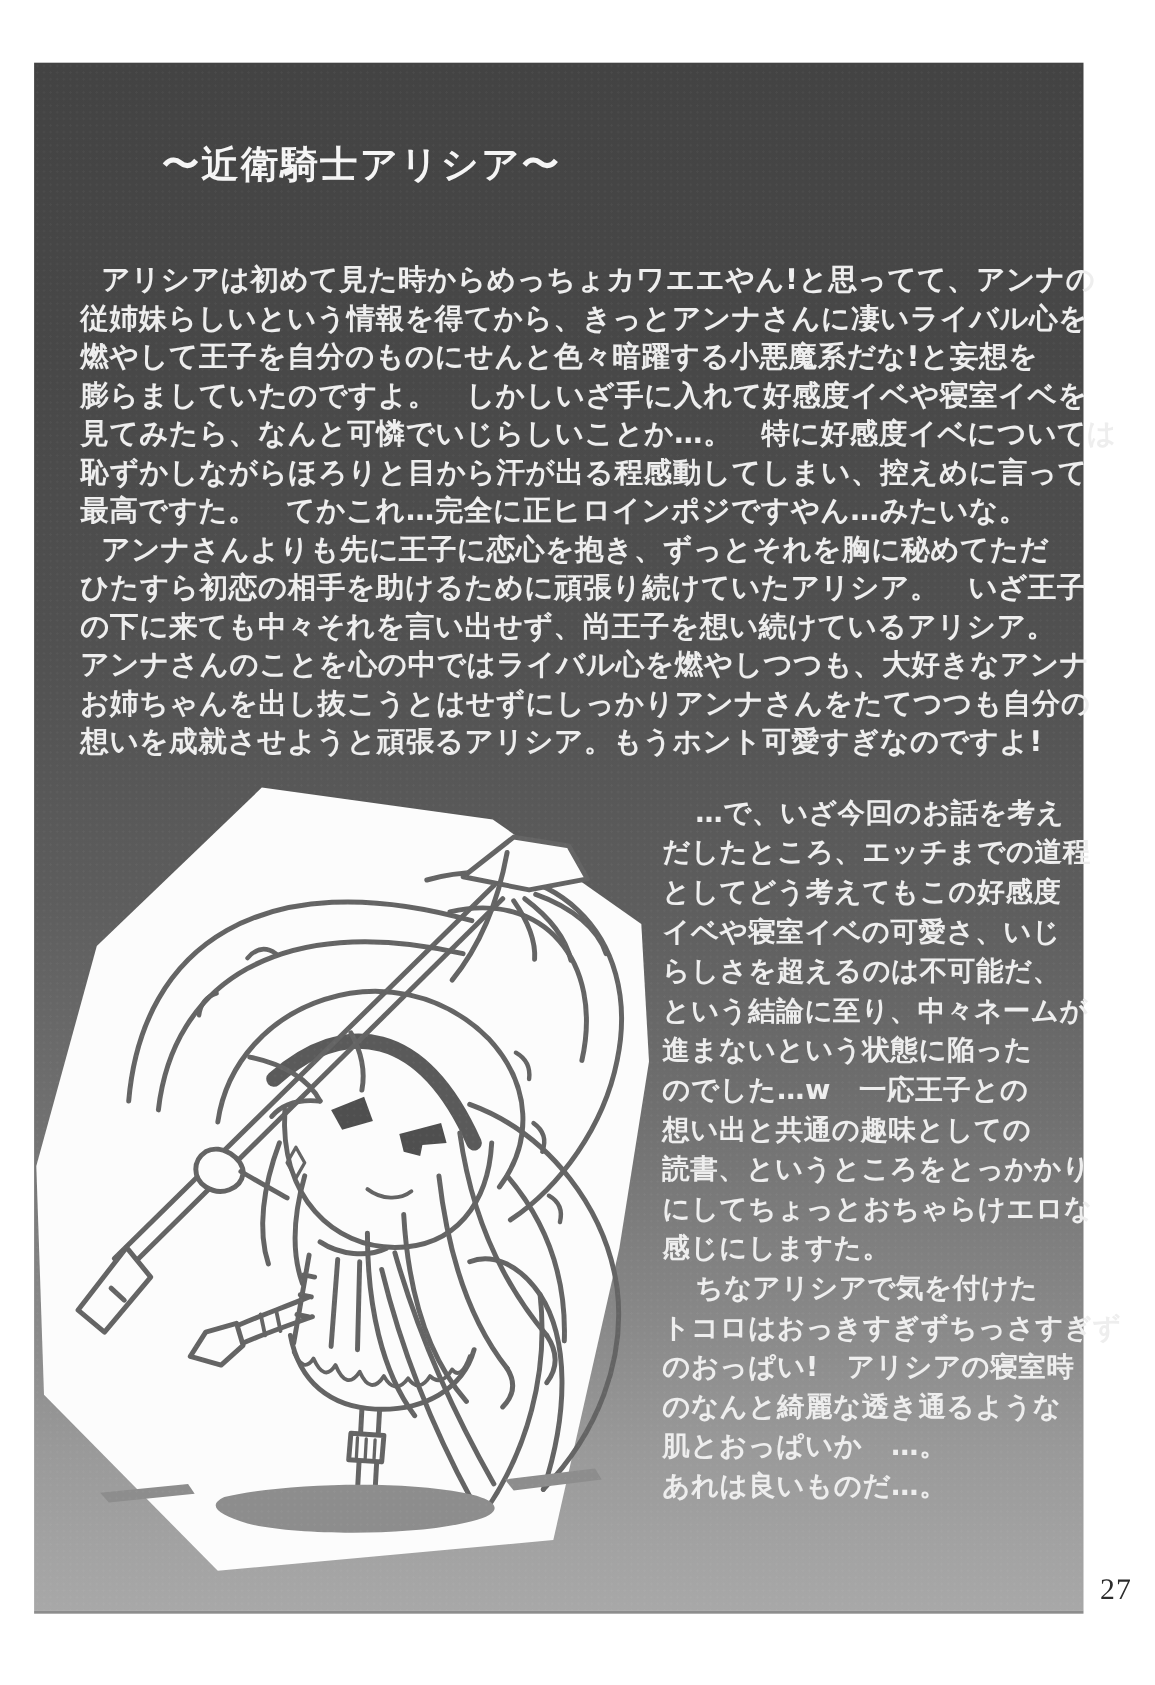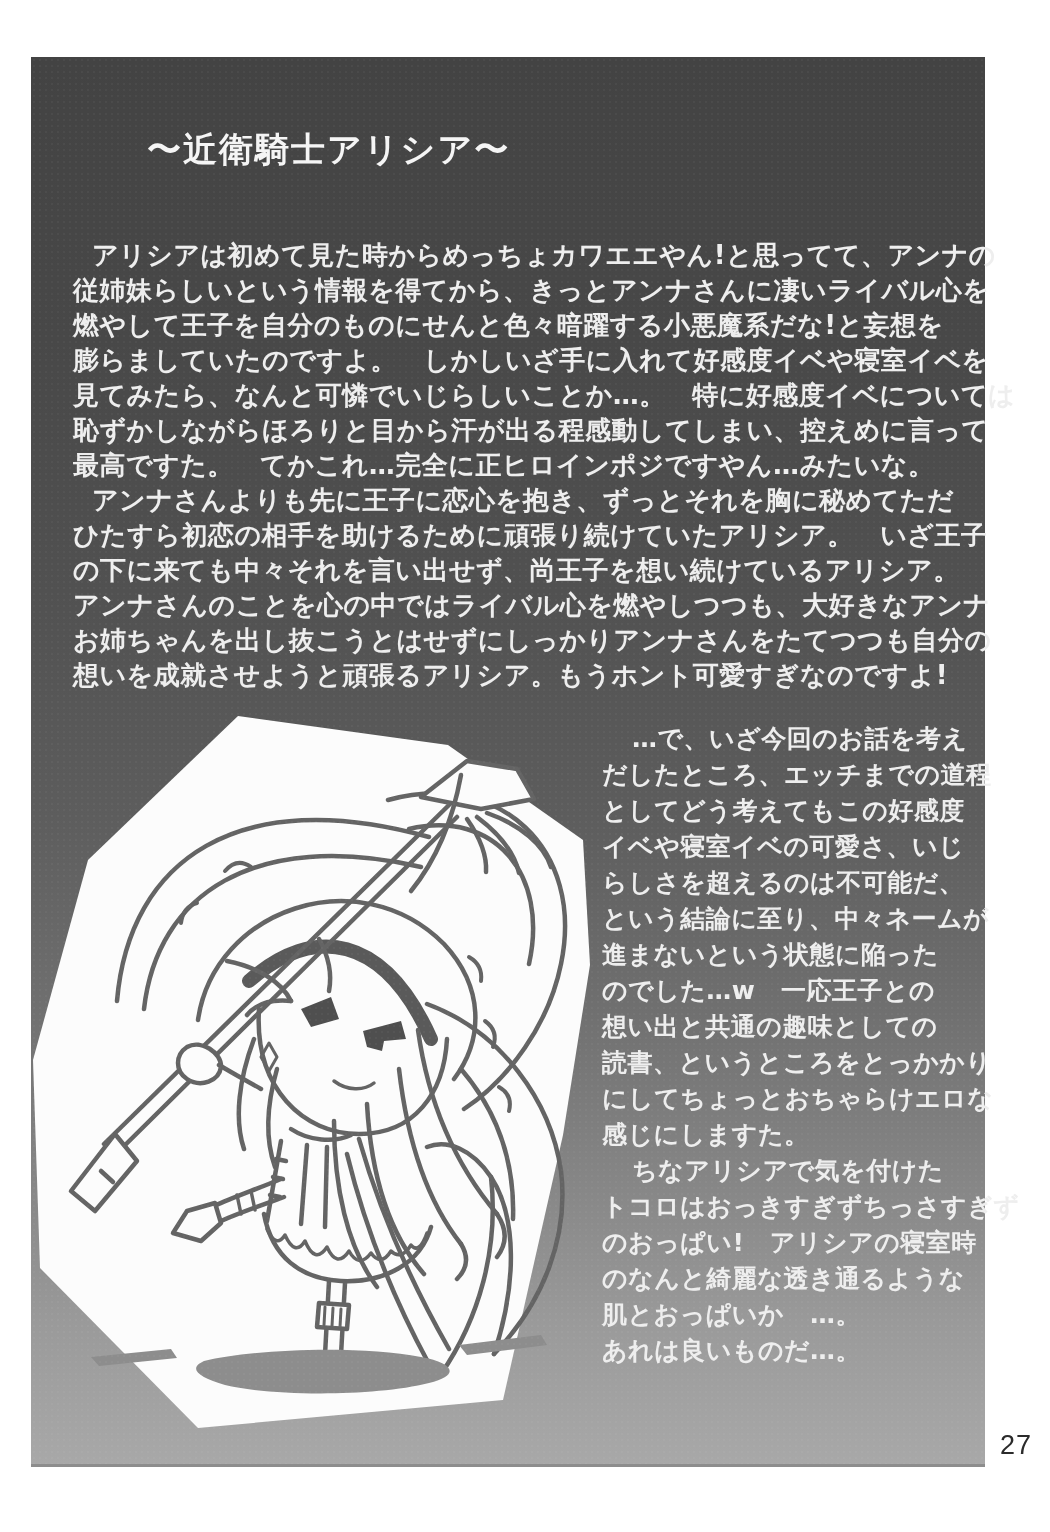--- a/index.html
+++ b/index.html
@@ -35,21 +35,21 @@
   .main-block .tl{line-height:35px;height:35px;}
   .side-block{left:571px;top:664px;width:384px;font-size:25px;letter-spacing:0.5px;}
   .side-block .tl{line-height:36px;height:36px;}
   .ind1{text-indent:19px;}
   .ind2{text-indent:30px;}
 
   .illus{position:absolute;left:-2px;top:652px;width:570px;height:740px;}
 
   .page-number{
     position:absolute;left:1000px;top:1430px;
-    font-family:Liberation Sans, sans-serif;
+    font-family:Liberation Serif, serif;
     font-size:27px;color:#2b2b2b;letter-spacing:1px;
   }
 </style>
 </head>
 <body>
 
 <div id="scan-page">
 
   <div class="panel">
 

